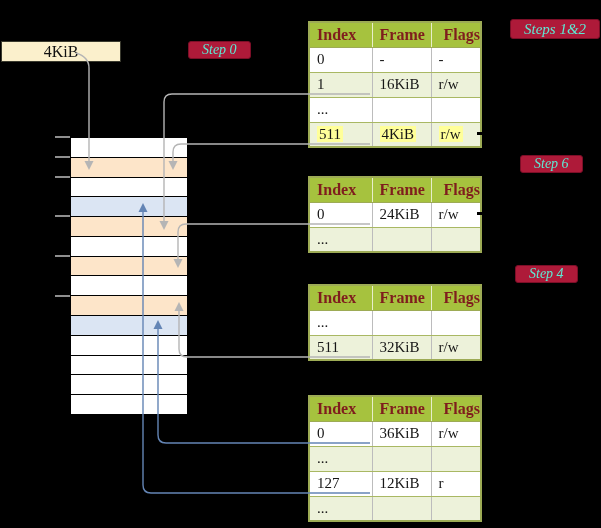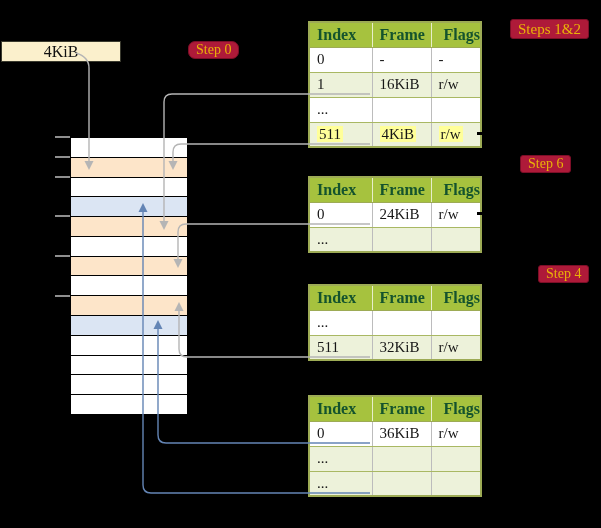--- a/index.html
+++ b/index.html
@@ -6,40 +6,40 @@
   .canvas{position:relative;width:601px;height:528px;background:#000;overflow:hidden;
           font-family:"Liberation Serif","DejaVu Serif",serif;}
 
   
   .sizebox{position:absolute;left:1px;top:41px;width:118px;height:19px;
            background:#fbf0cc;border:1px solid #3a3a2e;color:#111;
            font-size:16px;text-align:center;line-height:19px;}
 
   
   .badge{position:absolute;background:#ae1a39;border:1px solid #7c0e27;
-         border-radius:3px;color:#eab308;font-size:14px;line-height:16px;
-         padding:0 7px;white-space:nowrap;}
-  .badge.b0{left:188px;top:41px;border-radius:7px;}
+         border-radius:3px;color:#5eead4;font-size:14px;line-height:16px;
+         padding:0 13px;white-space:nowrap;font-style:italic;}
+  .badge.b0{left:188px;top:41px;}
   .badge.b12{left:510px;top:19px;font-size:15px;line-height:18px;}
   .badge.b3{left:520px;top:155px;}
-  .badge.b4{left:538px;top:265px;}
+  .badge.b4{left:515px;top:265px;}
 
   
   .stack{position:absolute;left:70px;top:137px;width:118px;height:278px;
          border:1px solid #000;background:#fff;display:flex;flex-direction:column;
          box-sizing:border-box;}
   .mrow{flex:1 1 0;border-bottom:1px solid #000;}
   .mrow:last-child{border-bottom:none;}
 
   .tick{position:absolute;left:55px;width:15px;height:0;border-top:2px solid #8f8f8f;}
 
   
   .ptable{position:absolute;left:308px;width:172px;border-collapse:collapse;
           table-layout:fixed;border:2px solid #9dab55;color:#161616;}
-  .ptable th{background:#a6c23e;color:#14532d;font-weight:bold;text-align:left;
+  .ptable th{background:#a6c23e;color:#7f1d1d;font-weight:bold;text-align:left;
              font-size:16px;height:25px;padding:0 0 0 7px;box-sizing:border-box;
              border-right:1px solid #e8eecb;border-bottom:1px solid #9dab55;}
   .ptable th:last-child{border-right:none;text-align:right;}
   .ptable td{font-size:15px;height:25px;padding:0 0 0 7px;box-sizing:border-box;
              border-right:1px solid #bcbcbc;border-bottom:1px solid #a9b863;}
   .ptable td:last-child{border-right:none;}
   .ptable tr:last-child td{border-bottom:none;}
   .ptable tr.w td{background:#ffffff;}
   .ptable tr.g td{background:#edf2da;}
   .hl{background:#ffff99;padding:0 2px;}
@@ -194,20 +194,25 @@
       <tr class="w">
         <td>0</td>
         <td>36KiB</td>
         <td>r/w</td>
       </tr>
       <tr class="g">
         <td>...</td>
         <td></td>
         <td></td>
       </tr>
+      <tr class="w">
+        <td>127</td>
+        <td>12KiB</td>
+        <td>r</td>
+      </tr>
       <tr class="g">
         <td>...</td>
         <td></td>
         <td></td>
       </tr>
     </tbody>
   </table>
 
   <svg class="overlay" viewBox="0 0 601 528">
     <g stroke="#b5b5b5" stroke-width="1.4" fill="none">

